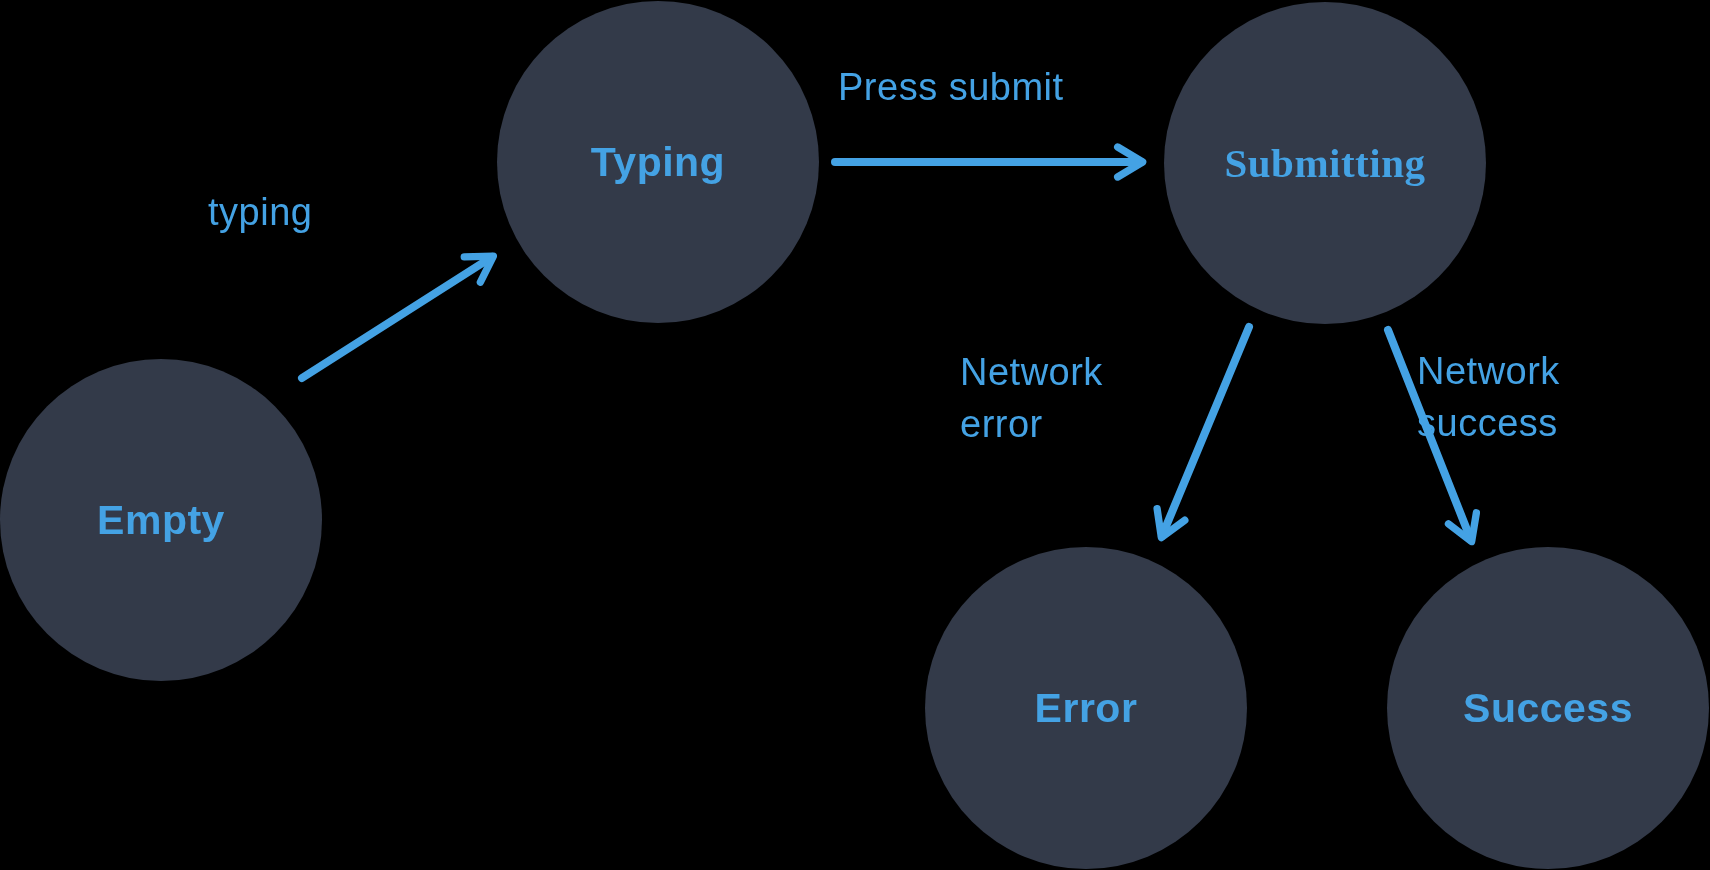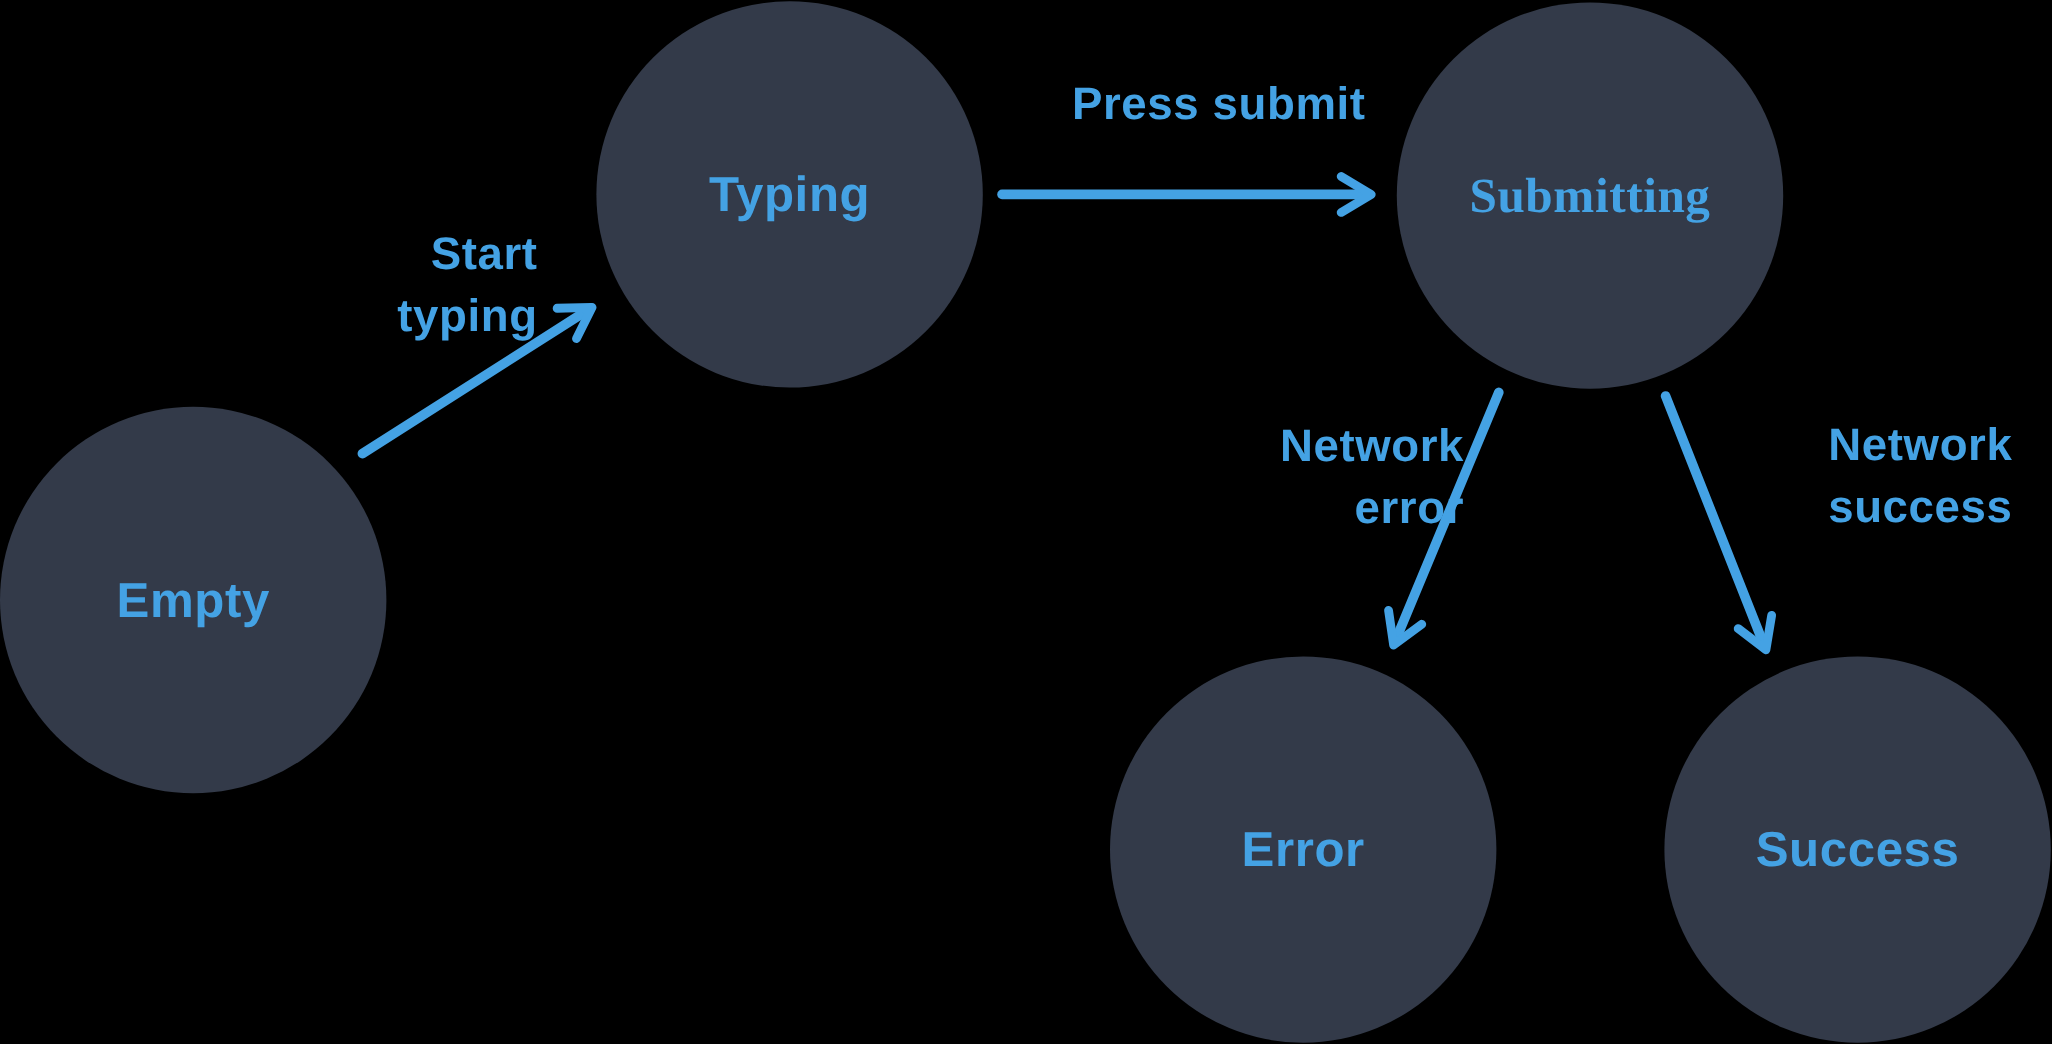--- a/index.html
+++ b/index.html
@@ -36,39 +36,39 @@
   .node {
     position: absolute;
     width: 322px;
     height: 322px;
     border-radius: 50%;
     background: var(--node-fill);
     display: flex;
     align-items: center;
     justify-content: center;
   }
-  .node-empty      { left: 0px;    top: 339px; }
+  .node-empty      { left: 0px;    top: 359px; }
   .node-typing     { left: 497px;  top: 1px; }
   .node-submitting { left: 1164px; top: 2px; font-family: Liberation Serif, serif; }
   .node-error      { left: 925px;  top: 547px; }
   .node-success    { left: 1387px; top: 547px; }
   .node-label {
     color: var(--accent);
     font-size: 41px;
     font-weight: 600;
     letter-spacing: 0.5px;
     white-space: nowrap;
   }
   .edge-label {
     position: absolute;
     color: var(--accent);
     font-size: 38px;
-    font-weight: 700;
+    font-weight: 400;
     line-height: 52px;
-    text-align: right;
+    text-align: left;
     letter-spacing: 0.5px;
     white-space: nowrap;
   }
   .label-start-typing    { left: 208px;  top: 186px; width: 240px; }
   .label-press-submit    { left: 838px;  top: 61px;  width: 300px; }
   .label-network-error   { left: 960px;  top: 346px; width: 260px; }
   .label-network-success { left: 1417px; top: 345px; width: 260px; }
 </style>
 </head>
 <body>
@@ -101,21 +101,20 @@
 
   <div class="node node-error">
     <span class="node-label">Error</span>
   </div>
 
   <div class="node node-success">
     <span class="node-label">Success</span>
   </div>
 
   <div class="edge-label label-start-typing">
-    <div>Start</div>
     <div>typing</div>
   </div>
 
   <div class="edge-label label-press-submit">
     <div>Press submit</div>
   </div>
 
   <div class="edge-label label-network-error">
     <div>Network</div>
     <div>error</div>

